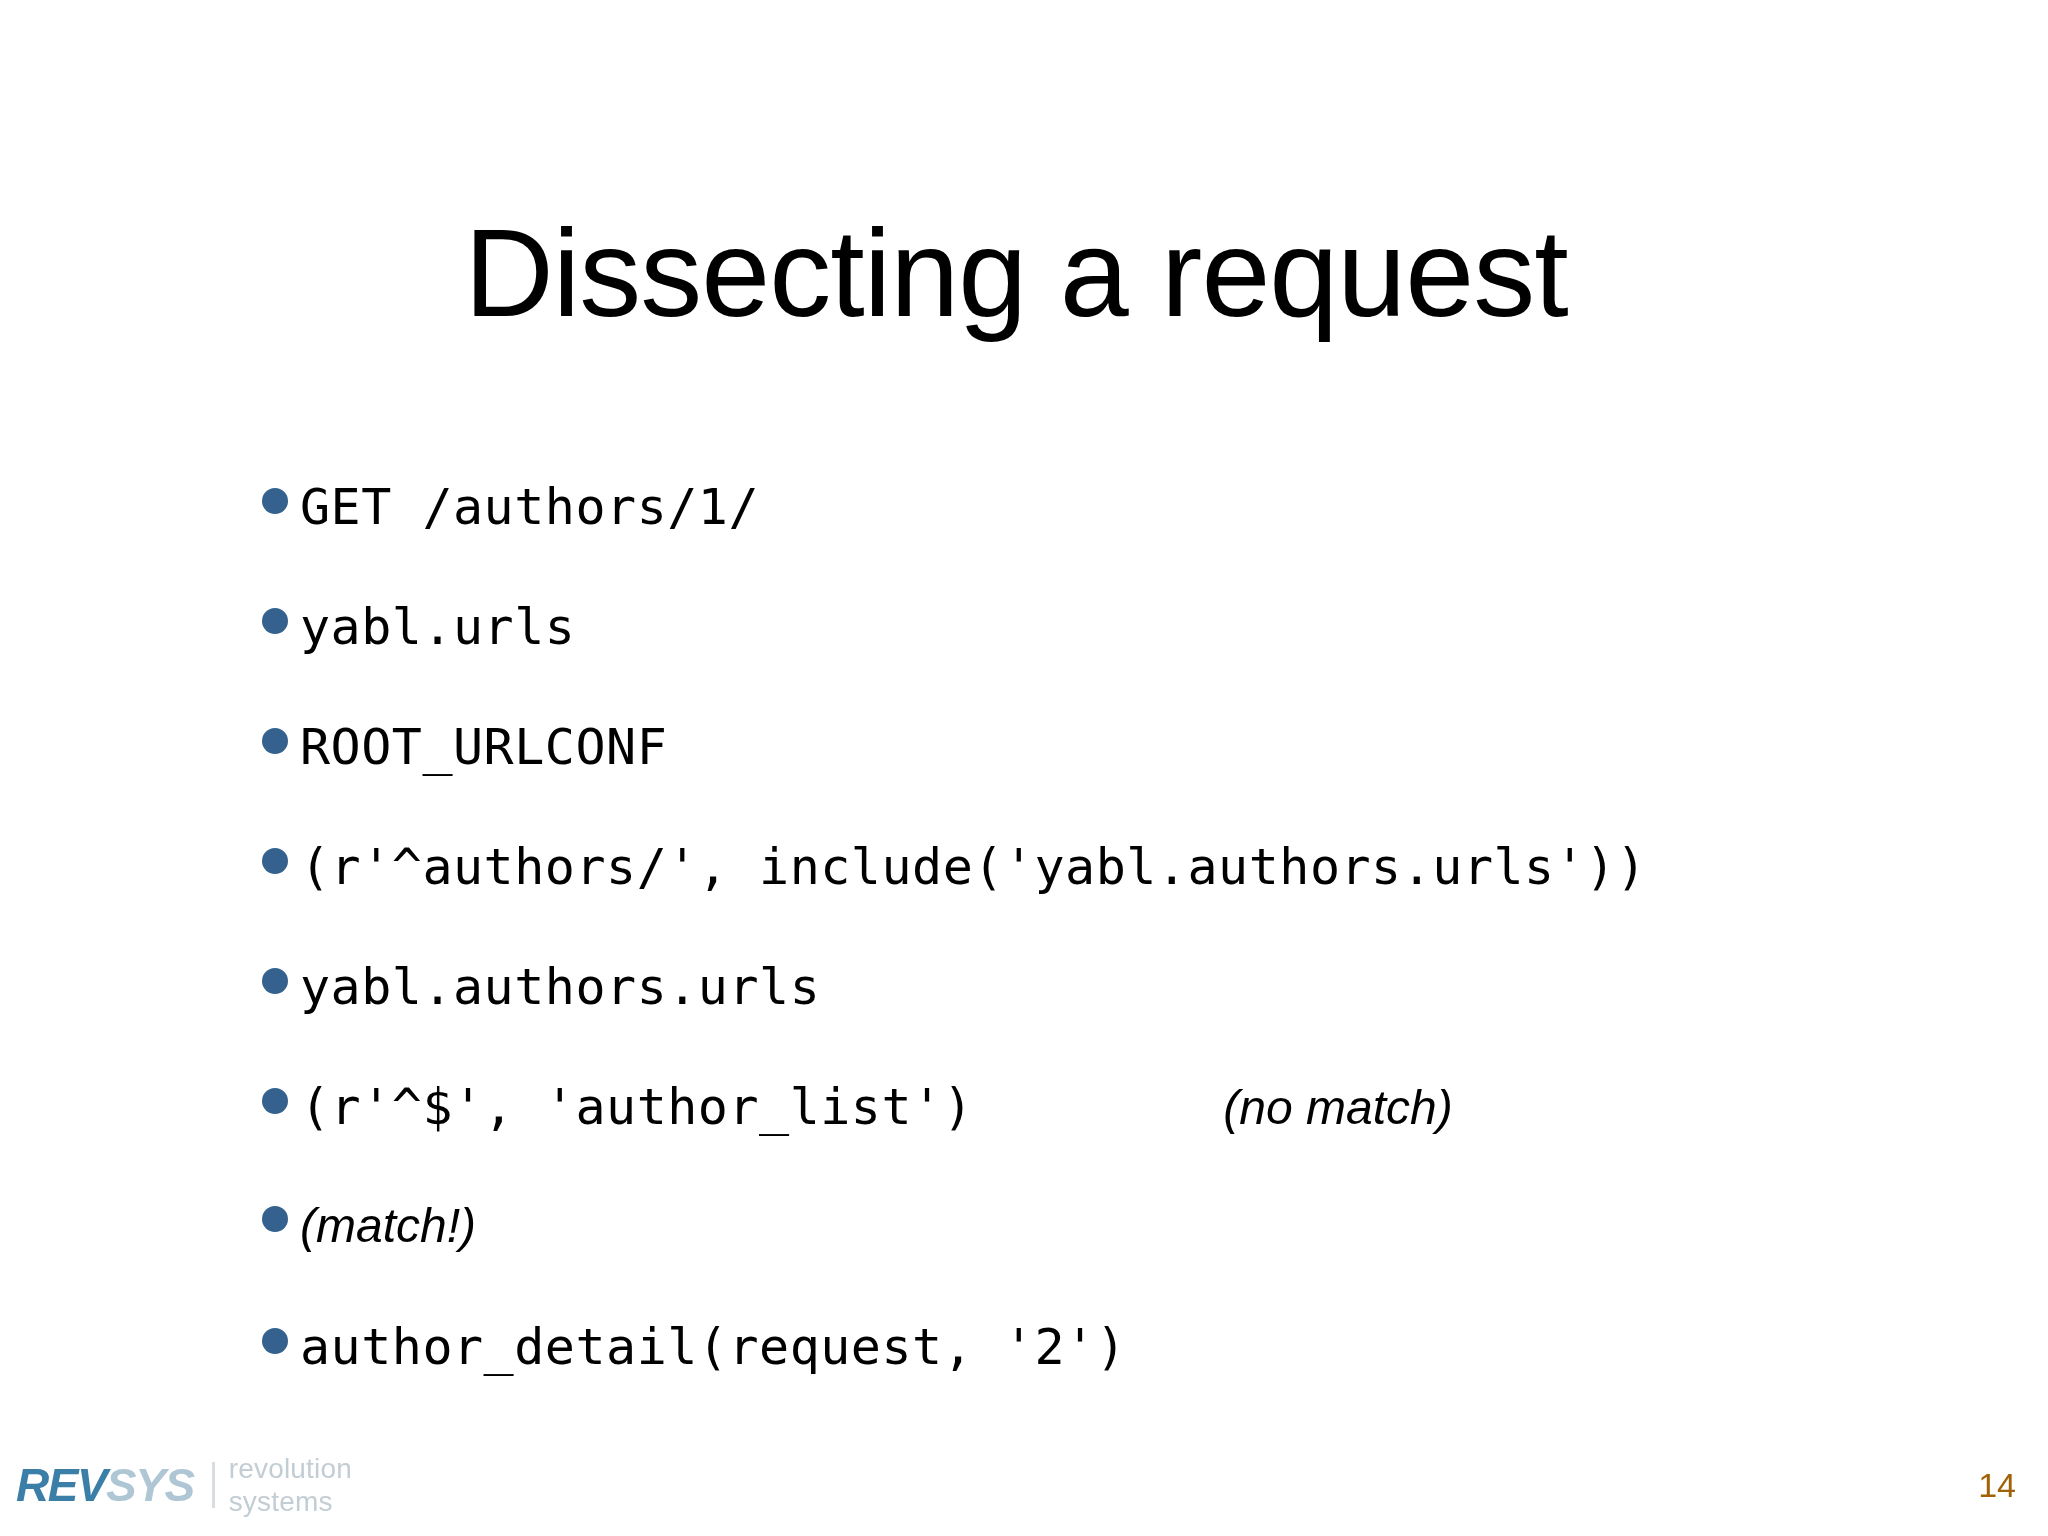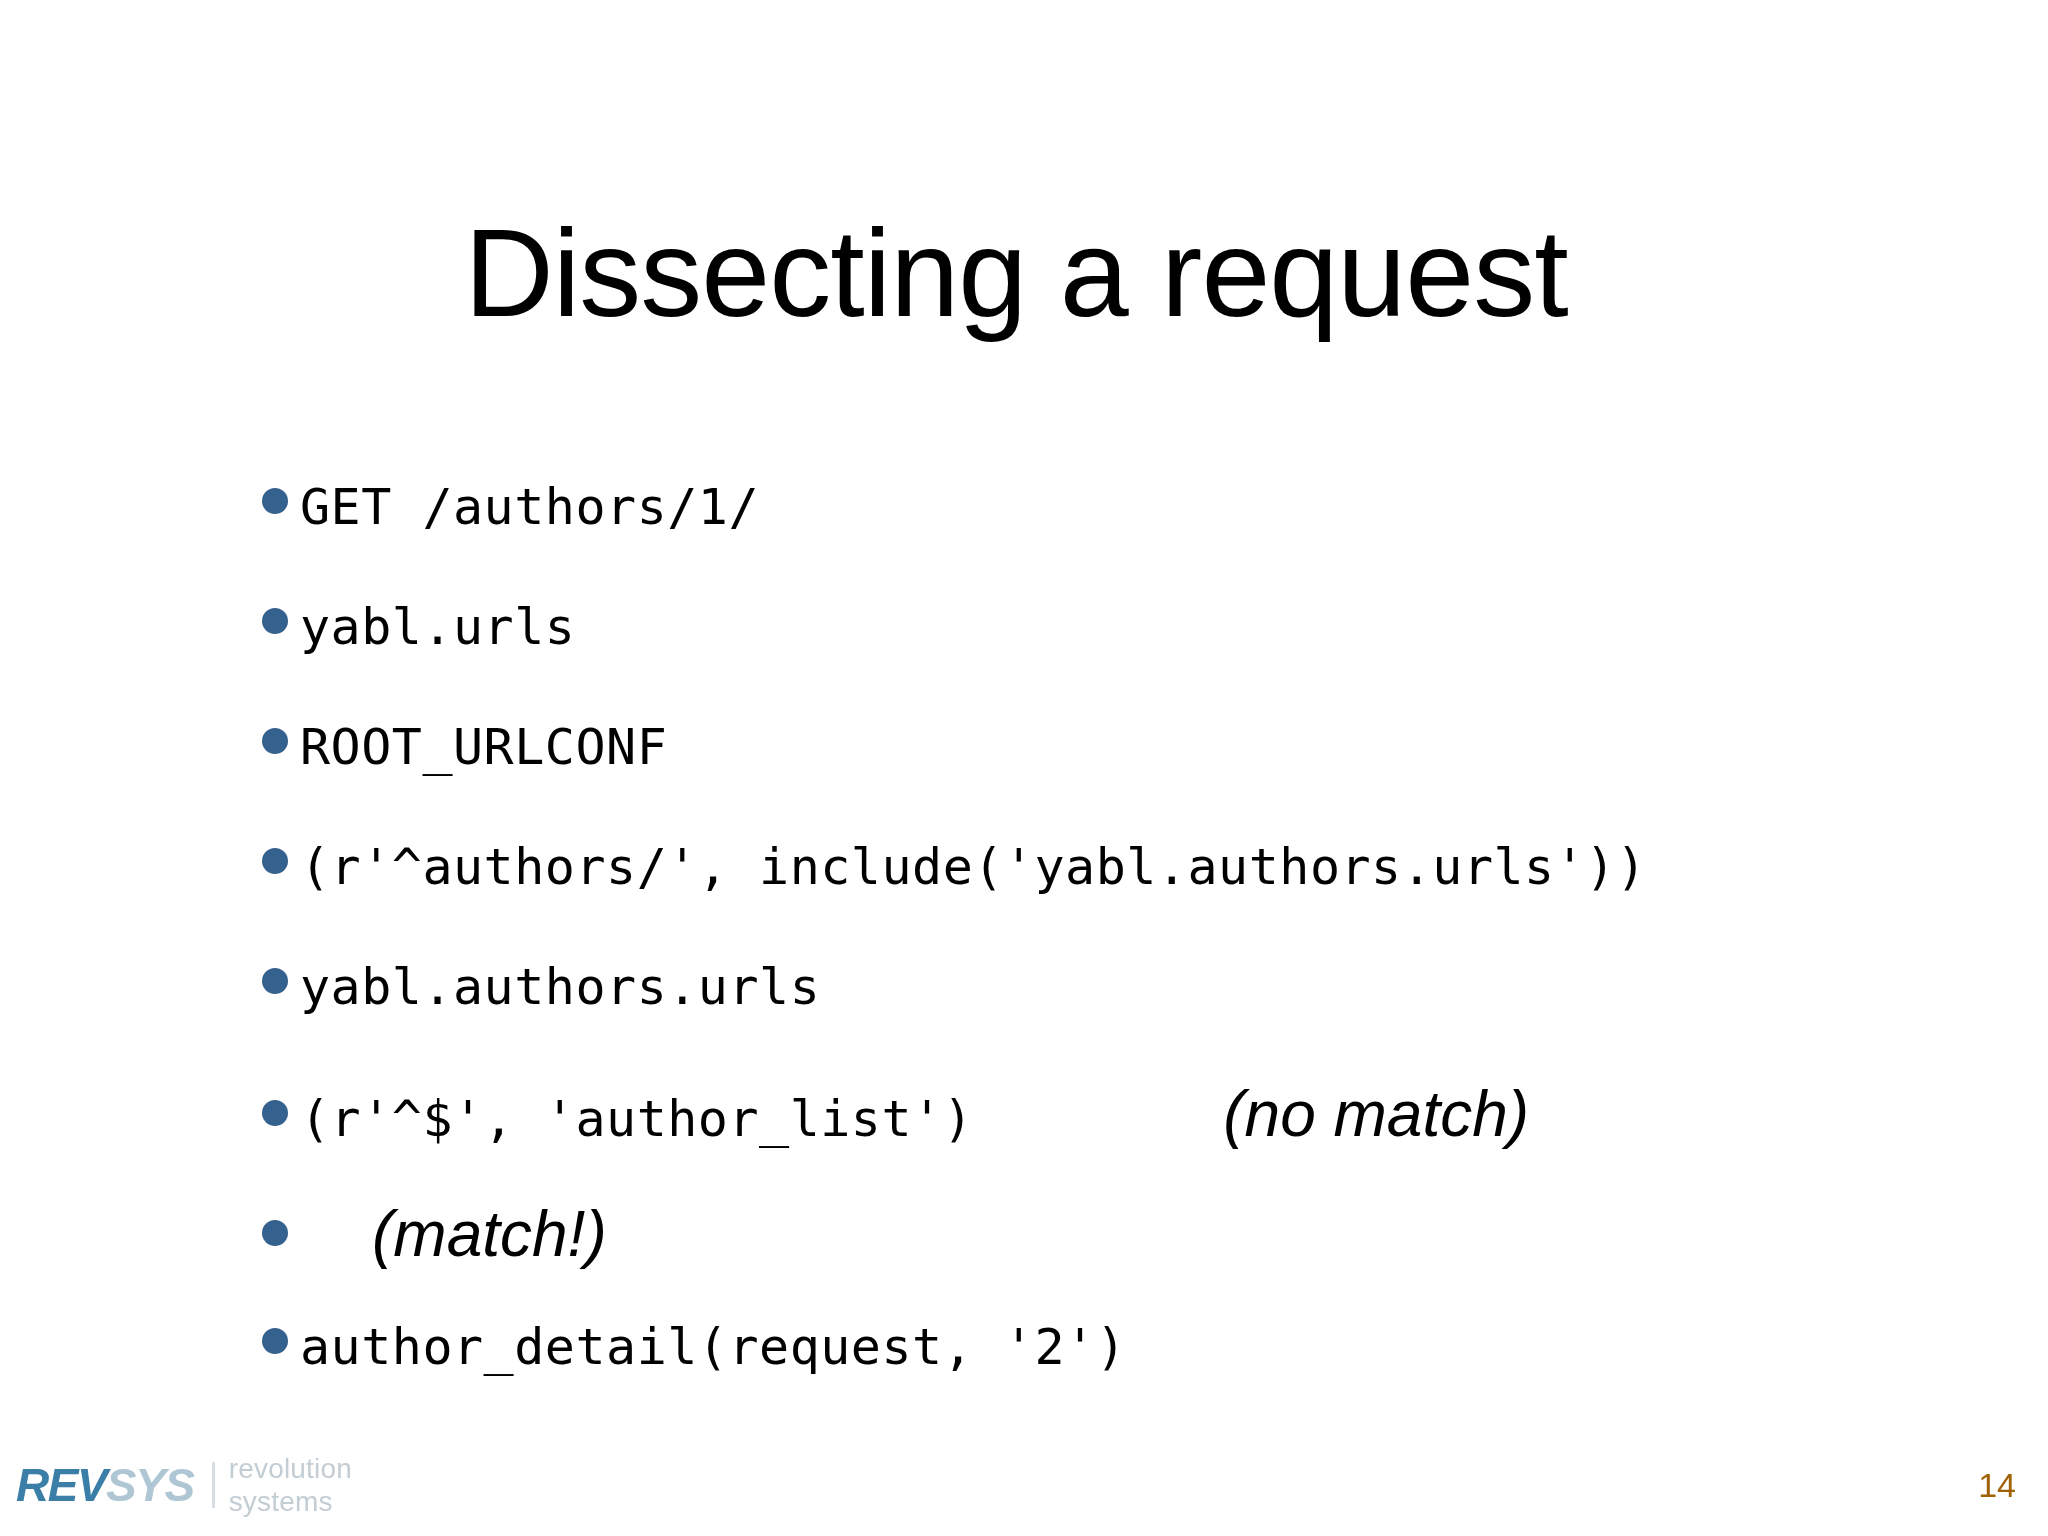--- a/index.html
+++ b/index.html
@@ -68,28 +68,28 @@
     font-size: 50px;
     line-height: 1;
     color: #000000;
     letter-spacing: 0.5px;
     white-space: pre;
   }
 
   .bullet-note {
     font-family: "Liberation Sans", sans-serif;
     font-style: italic;
-    font-size: 64px;
+    font-size: 48px;
     line-height: 1;
     color: #000000;
     white-space: pre;
   }
 
   .note-col-a { margin-left: 250px; }
-  .note-col-b { margin-left: 72px; }
+  .note-col-b { }
 
   
   .logo {
     position: absolute;
     left: 16px;
     bottom: 22px;
     display: flex;
     align-items: center;
     height: 58px;
   }

